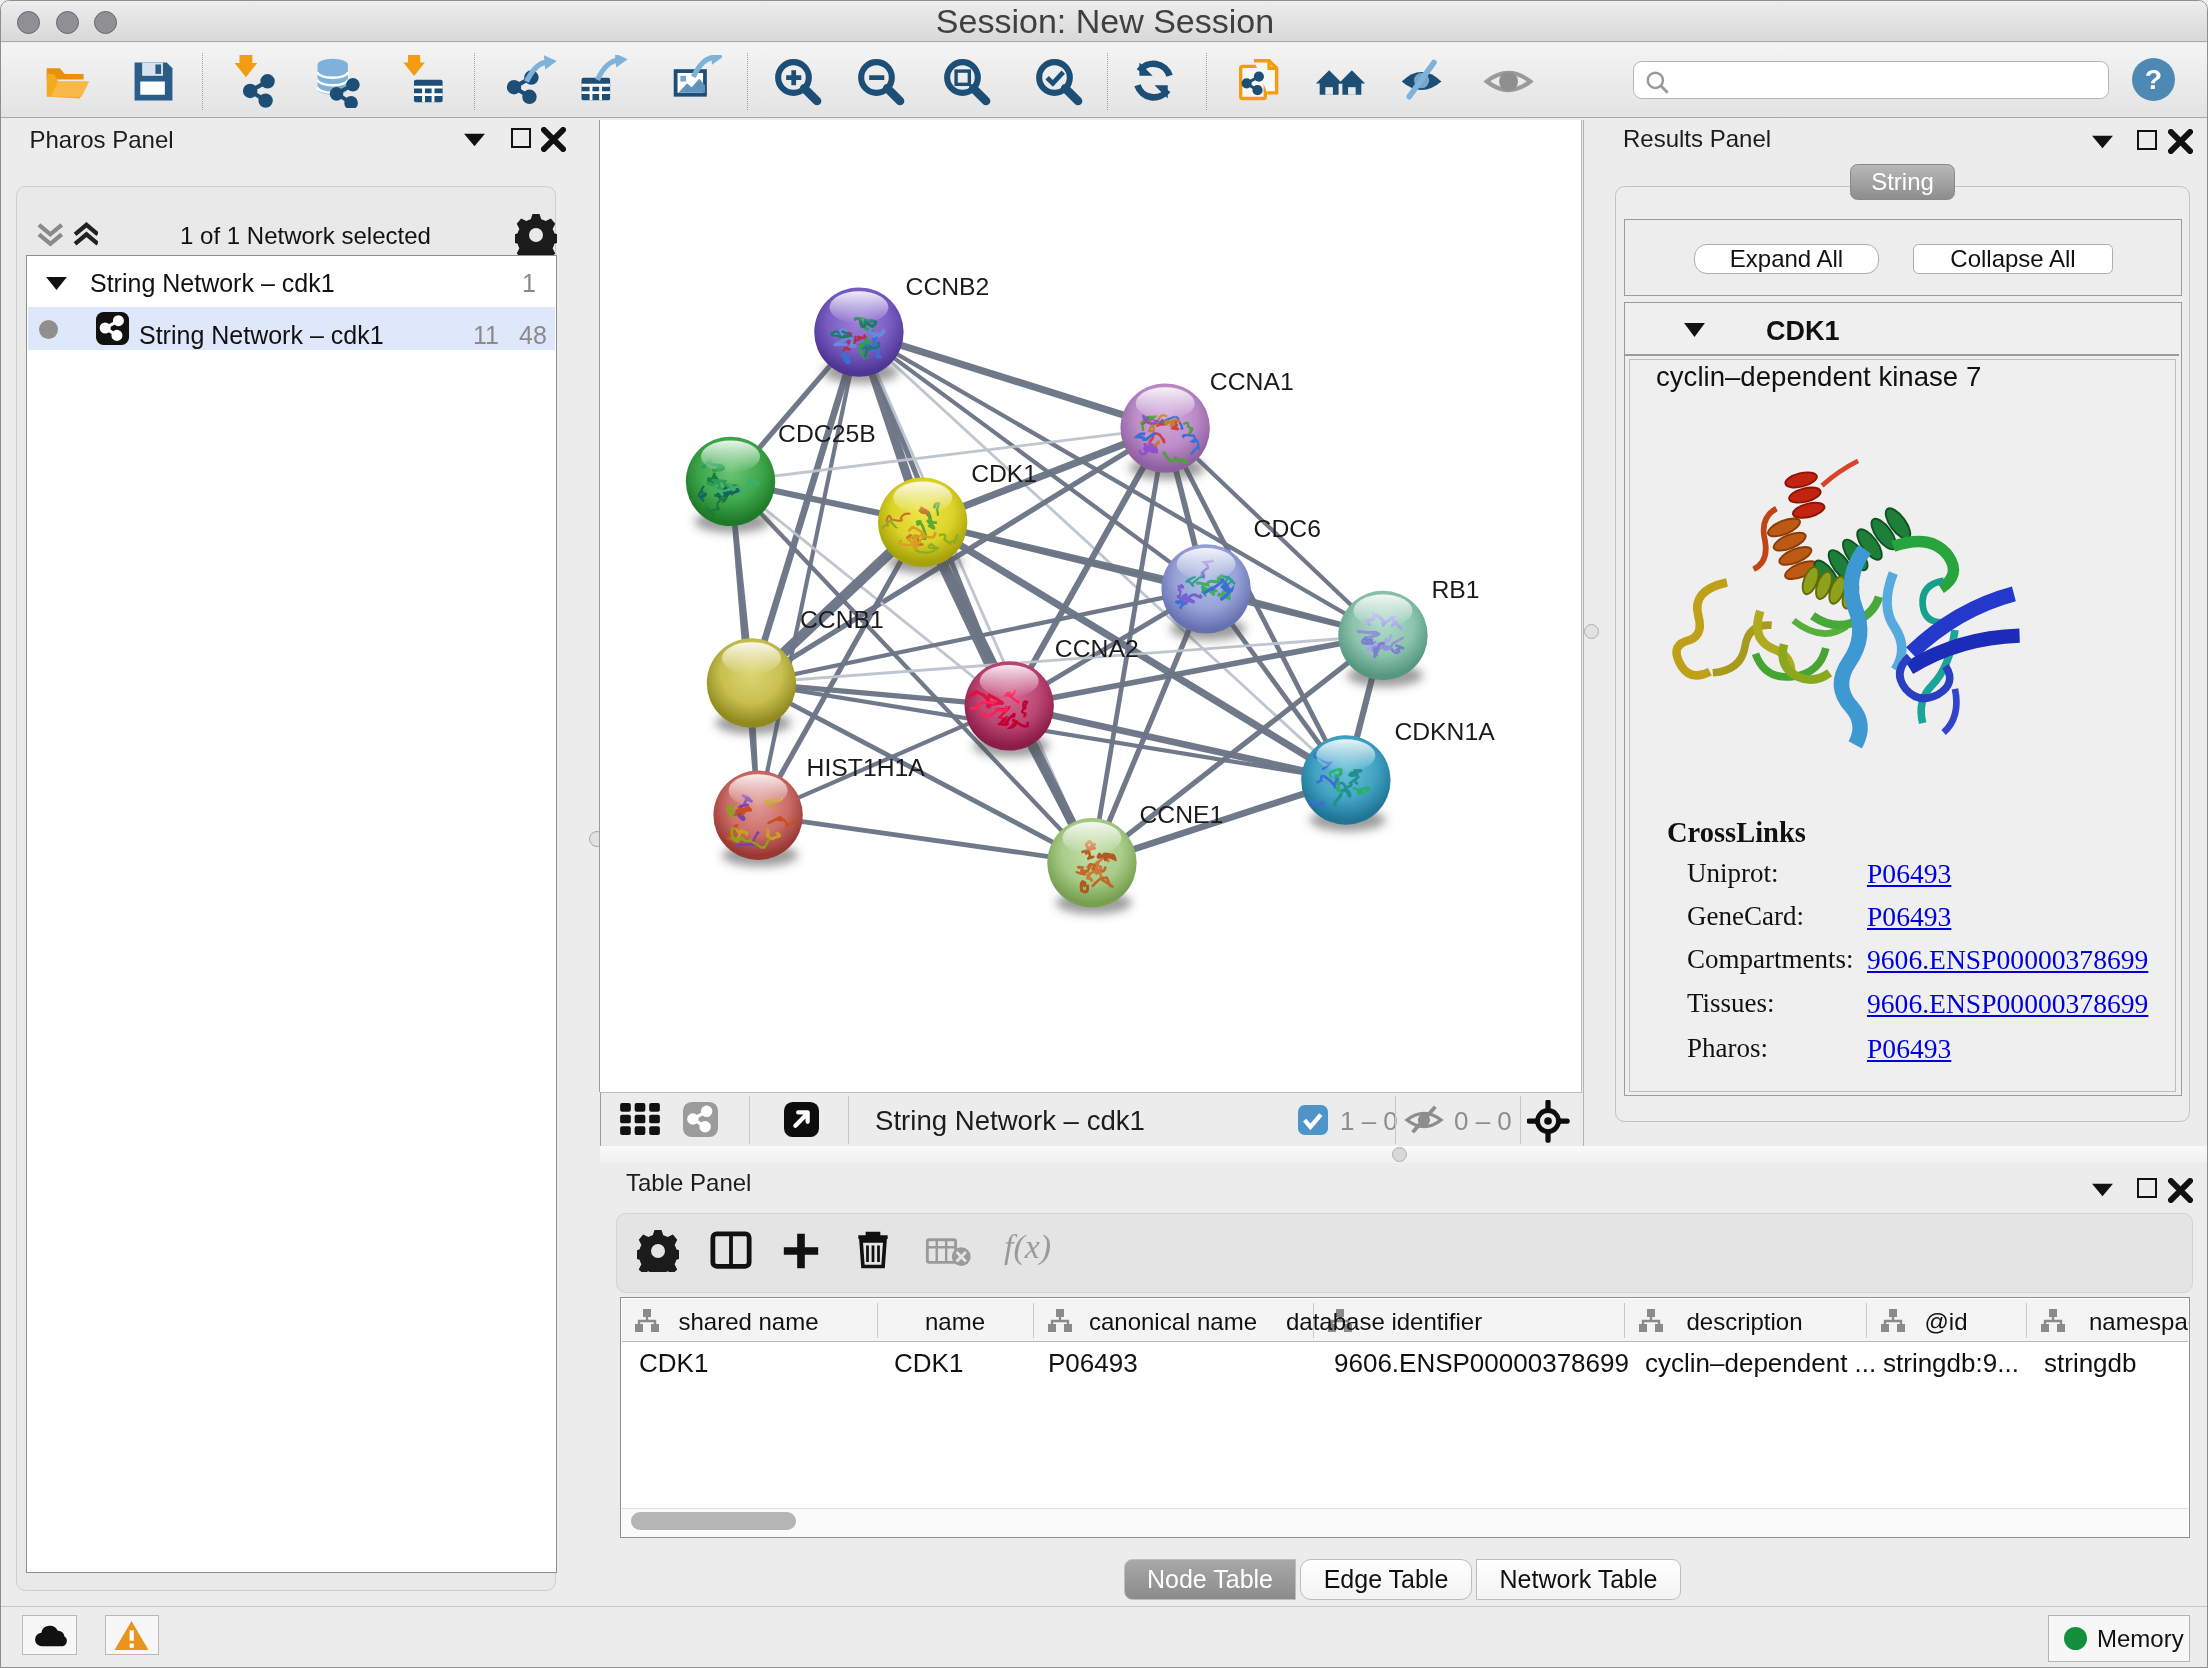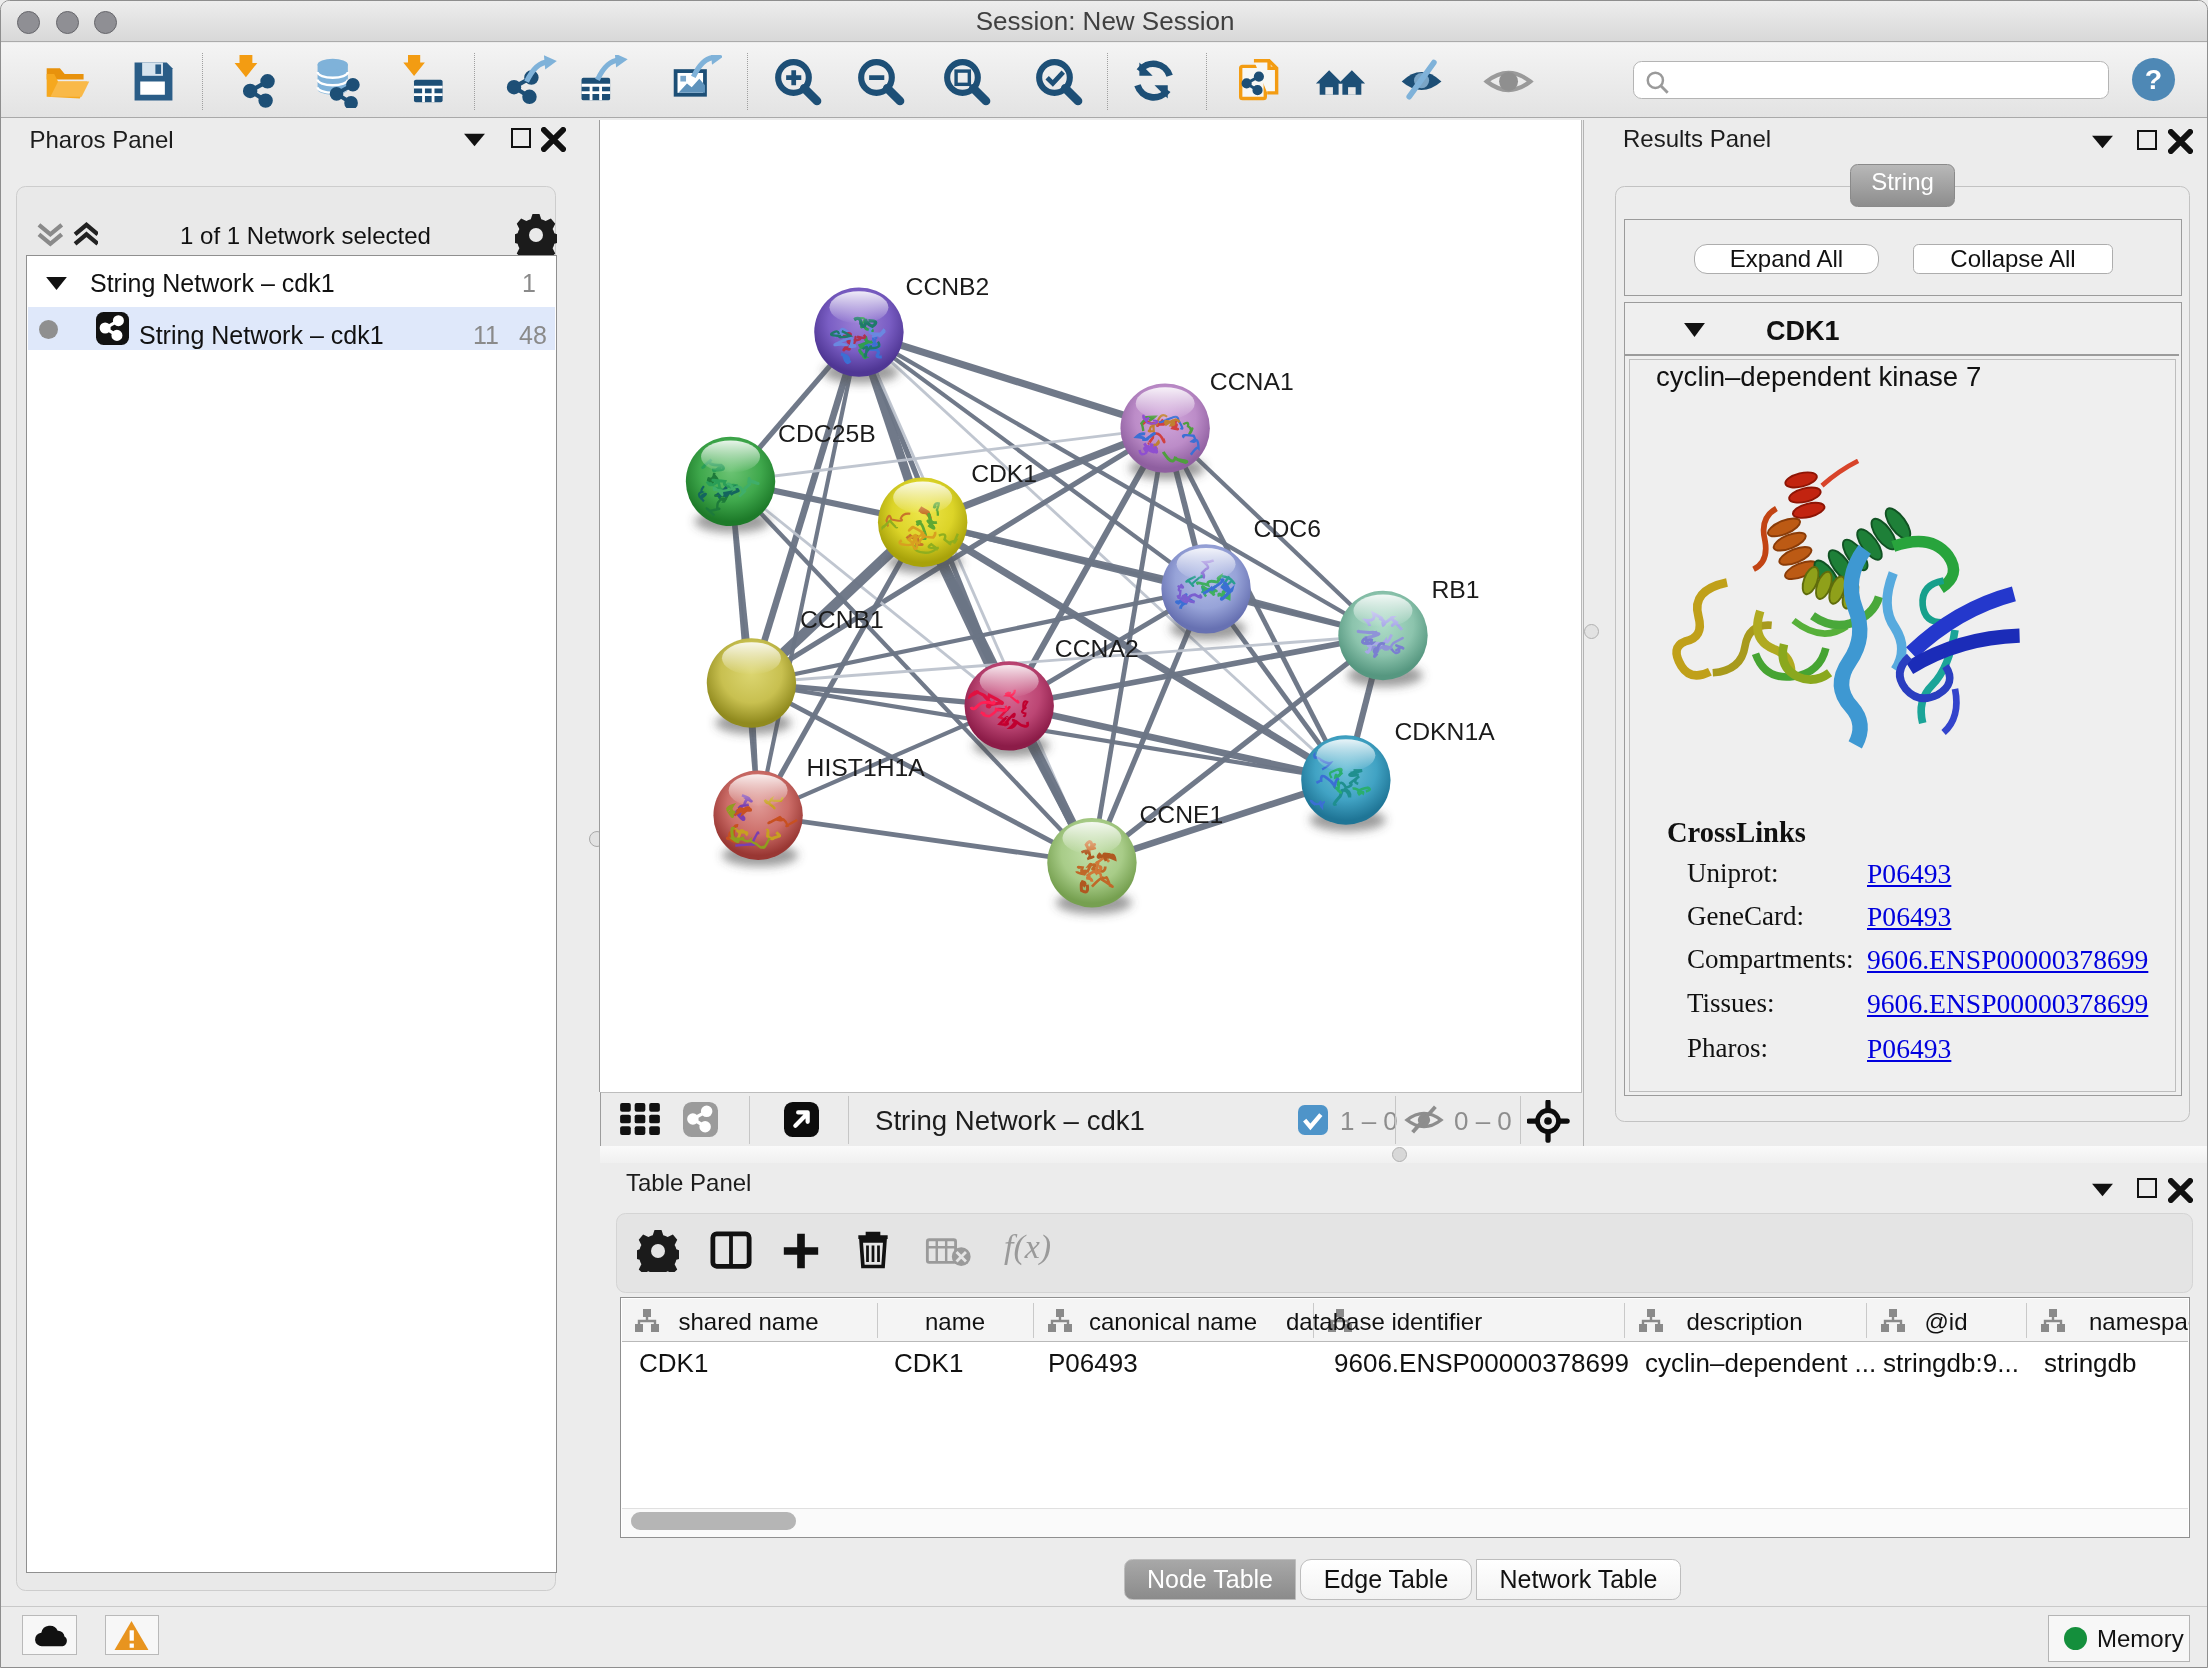--- a/index.html
+++ b/index.html
@@ -3,21 +3,21 @@
 * { margin:0; padding:0; box-sizing:border-box; }
 html,body { width:2208px; height:1668px; overflow:hidden; }
 body { font-family:"Liberation Sans", sans-serif; background:#ececec; position:relative; }
 .abs { position:absolute; }
 .win { position:absolute; inset:0; border:1px solid #8e8e8e; border-radius:9.5px 9.5px 0 0; overflow:hidden; }
 .titlebar { position:absolute; left:0; top:0; width:2208px; height:41px;
   background:linear-gradient(#ededed,#d8d8d8); border-bottom:1px solid #ababab; }
 .tl { position:absolute; top:9.5px; width:23px; height:23px; border-radius:50%;
   background:#8f8f94; border:1px solid #66666b; }
 .title { position:absolute; top:0; left:0; width:100%; height:38px; line-height:41px;
-  text-align:center; font-size:26px; color:#404040; }
+  text-align:center; font-size:34px; color:#404040; }
 .toolbar { position:absolute; left:0; top:42px; width:2208px; height:75px;
   background:linear-gradient(#f4f4f4,#e3e3e3); border-bottom:1px solid #a9a9a9; }
 .tsep { position:absolute; top:9.5px; height:57px; width:0;
   border-left:1.9px dotted #9f9f9f; }
 .phead { font-size:24px; color:#1c1c1c; }
 .seg { position:absolute; display:flex; }
 .seg div { border:1px solid #b9b9b9; background:linear-gradient(#ffffff,#f1f1f1);
   color:#111; text-align:center; }
 .seg div.on { background:linear-gradient(#a4a4a4,#8a8a8a); color:#fff; }
 a.lnk { color:#0000de; text-decoration:underline; }
@@ -587,21 +587,21 @@
     </svg>
 <div class="abs" style="left:1582px;top:119px;width:627px;height:1026px;background:#ececec;border-left:1.9px solid #b4b4b4"></div>
 <div class="abs phead" style="left:1622px;top:124px">Results Panel</div>
 <svg class="abs" style="left:2089px;top:131px" width="25" height="19" viewBox="0 0 26 20">
       <path d="M2 4 L24 4 L13 17 z" fill="#111"></path>
     </svg>
 <div class="abs" style="left:2136px;top:129px;width:20px;height:20px;border:2.9px solid #111"></div>
 <svg class="abs" style="left:2167px;top:128px" width="25" height="25" viewBox="0 0 26 26">
       <path d="M3 3 L23 23 M23 3 L3 23" stroke="#111" stroke-width="6" stroke-linecap="round"></path>
     </svg>
-<div class="abs" style="left:1849px;top:163px;width:105px;height:43px;z-index:5;background:linear-gradient(#b8b8b8,#8d8d8d);border:1px solid #8a8a8a;border-radius:7.6px;color:#fff;font-size:24px;text-align:center;line-height:34px">String</div>
+<div class="abs" style="left:1849px;top:163px;width:105px;height:36px;z-index:5;background:linear-gradient(#b8b8b8,#8d8d8d);border:1px solid #8a8a8a;border-radius:7.6px;color:#fff;font-size:24px;text-align:center;line-height:34px">String</div>
 <div class="abs" style="left:1614px;top:185px;width:575px;height:936px;background:#ededed;border:1px solid #c2c2c2;border-radius:9.5px"></div>
 <div class="abs" style="left:1623px;top:218px;width:558px;height:77px;background:#ededed;border:1.9px solid #9b9b9b"></div>
 <div class="abs" style="left:1693px;top:243px;width:185px;height:29.5px;background:#fff;border:1px solid #adadad;border-radius:13px;font-size:24px;text-align:center;line-height:27.6px;color:#111">Expand All</div>
 <div class="abs" style="left:1912px;top:243px;width:200px;height:29.5px;background:#fff;border:1px solid #adadad;border-radius:5.7px;font-size:24px;text-align:center;line-height:27.6px;color:#111">Collapse All</div>
 <div class="abs" style="left:1623px;top:301px;width:558px;height:794px;background:#efefef;border:1.9px solid #9b9b9b"></div>
 <svg class="abs" style="left:1682px;top:320px" width="23" height="18" viewBox="0 0 24 19">
       <path d="M1 2 L23 2 L12 17 z" fill="#111"></path>
     </svg>
 <div class="abs" style="left:1765px;top:315px;font-size:27px;font-weight:bold;color:#111">CDK1</div>
 <div class="abs" style="left:1624px;top:353px;width:554px;height:1.9px;background:#9b9b9b"></div>

